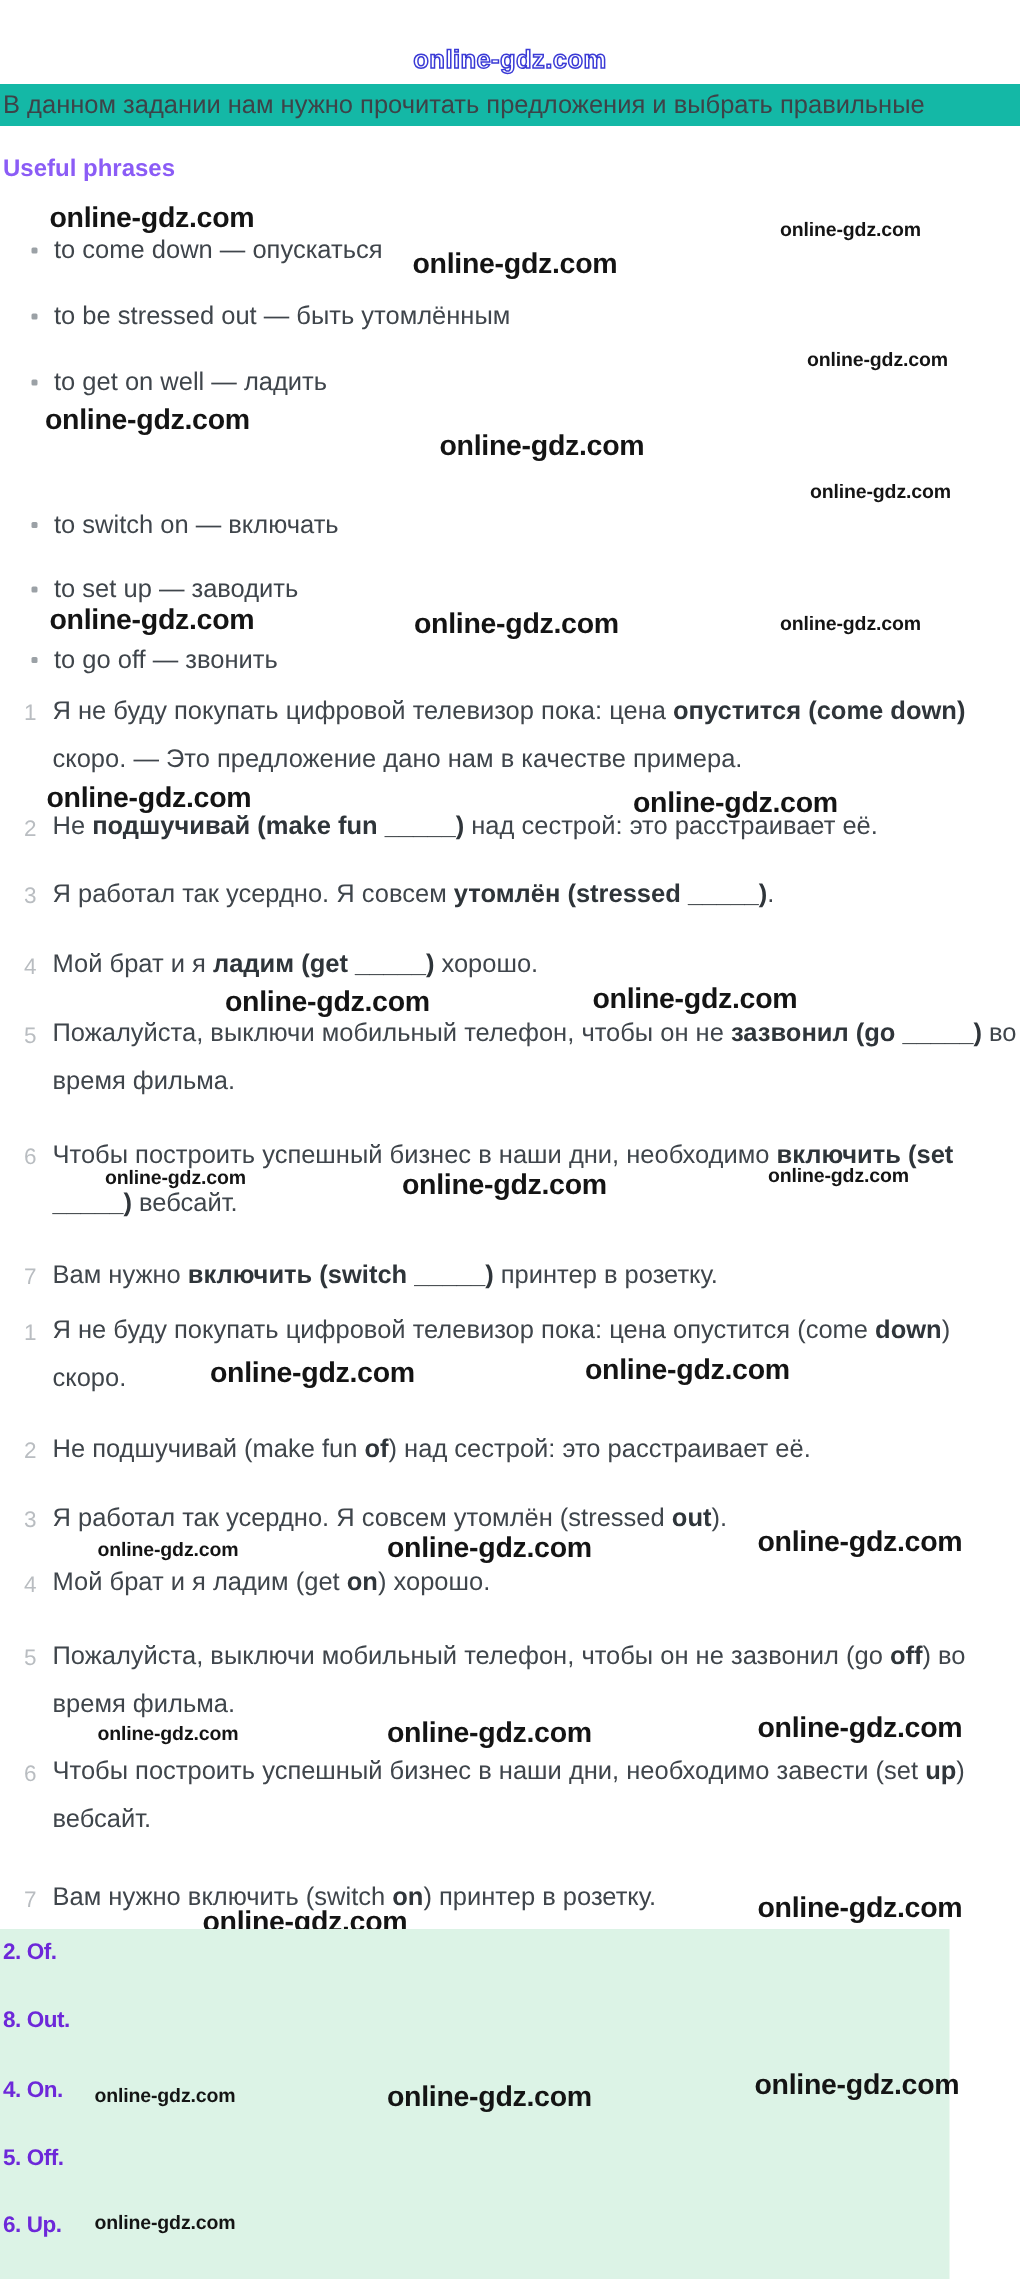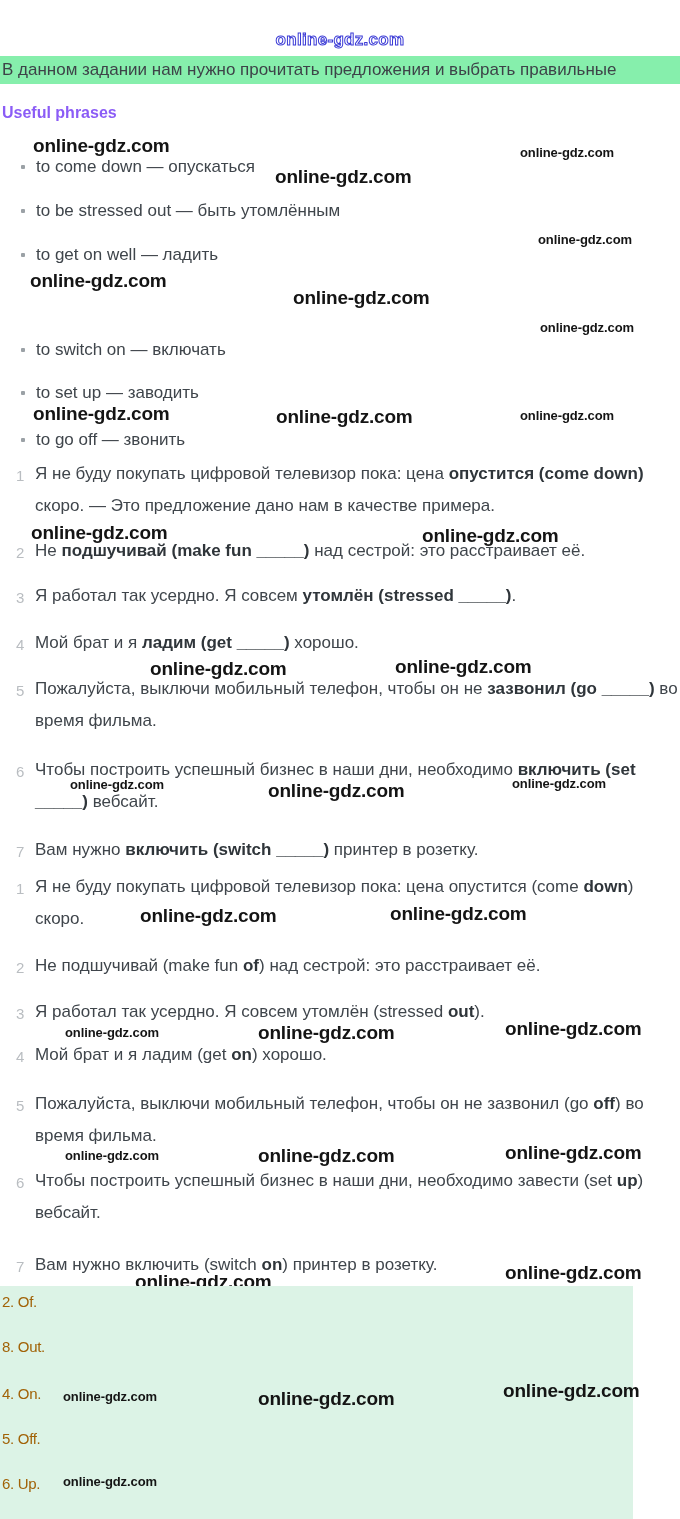--- a/index.html
+++ b/index.html
@@ -6,34 +6,34 @@
   .page{position:relative;width:680px;height:1519px;overflow:hidden;background:#fff;
         font-family:"Liberation Sans", sans-serif;color:#3f454b;margin-top:26px;}
   
   .wm{position:absolute;white-space:nowrap;color:#141414;font-weight:700;line-height:1.25;}
   .wm.lg{font-size:19px;letter-spacing:-0.2px;}
   .wm.sm{font-size:13px;font-weight:600;letter-spacing:-0.1px;}
   .wm.blue{left:0;right:0;text-align:center;font-size:17px;font-weight:700;
            color:transparent;-webkit-text-stroke:1px #3a3ad6;letter-spacing:0.3px;}
   
   .intro{position:absolute;top:30px;left:0;width:100%;box-sizing:border-box;
-         background:#86efac;padding:4px 2px;font-size:17px;color:#3d4348;}
+         background:#14b8a6;padding:4px 2px;font-size:17px;color:#3d4348;}
   .heading{position:absolute;left:2px;font-size:16px;font-weight:700;color:#8b5cf6;line-height:20px;}
   
   .bullet{position:absolute;left:36px;font-size:17px;line-height:20px;color:#3f454b;}
   .bullet .dot{position:absolute;left:-15px;top:8px;width:4px;height:4px;background:#9ba1a6;border-radius:1px;}
   
   .item{position:absolute;left:0;width:680px;}
   .item .num{position:absolute;left:16px;top:0;font-size:15px;line-height:36px;color:#b9bdc1;}
   .item .txt{display:block;margin-left:35px;margin-right:1px;font-size:17px;line-height:32px;color:#3f454b;}
   .item .txt b{font-weight:700;color:#2f353a;}
   
   .green-box{position:absolute;left:0;top:1260px;width:633px;height:259px;background:#dcf3e6;}
-  .akey{position:absolute;left:2px;font-size:15px;line-height:18px;font-weight:400;
-        color:#a16207;letter-spacing:-0.3px;}
+  .akey{position:absolute;left:2px;font-size:15px;line-height:18px;font-weight:700;
+        color:#6d28d9;letter-spacing:-0.3px;}
 </style>
 </head>
 <body>
 
 <div class="page">
 
   <div class="wm blue" style="top:3px">online-gdz.com</div>
   <div class="wm lg" style="left:33px;top:108px">online-gdz.com</div>
   <div class="wm sm" style="left:520px;top:119px">online-gdz.com</div>
   <div class="wm lg" style="left:275px;top:139px">online-gdz.com</div>

